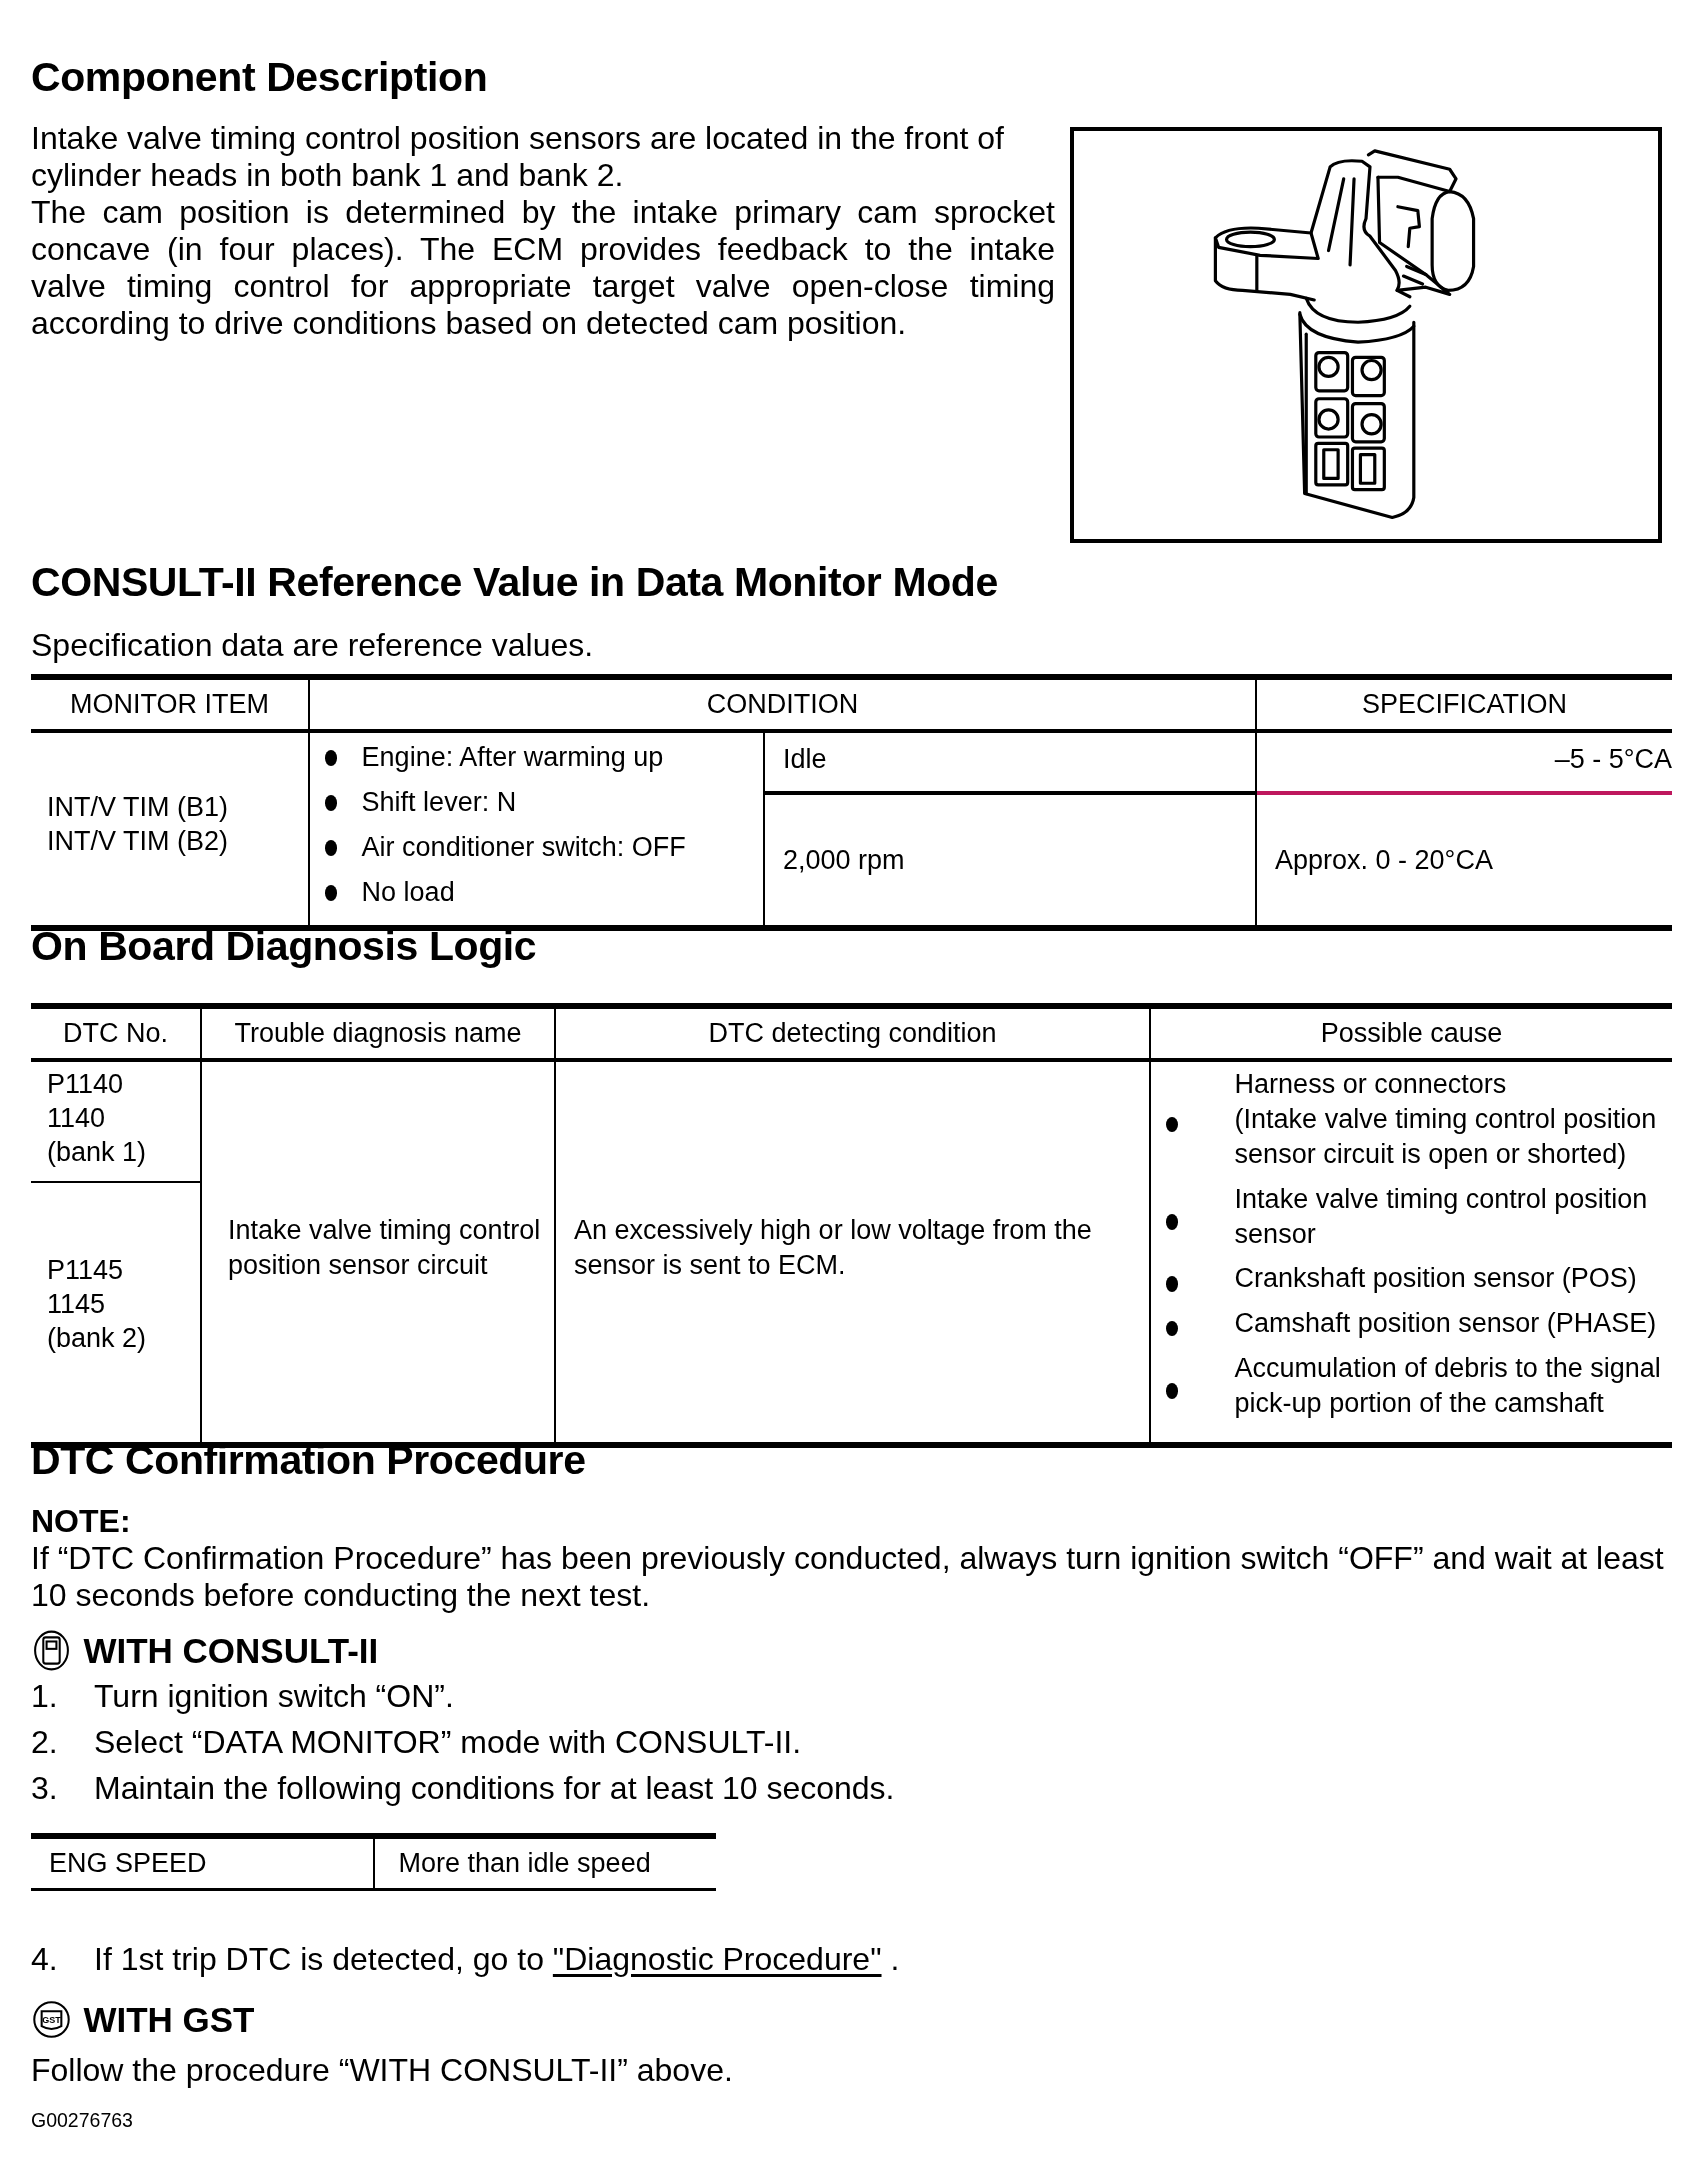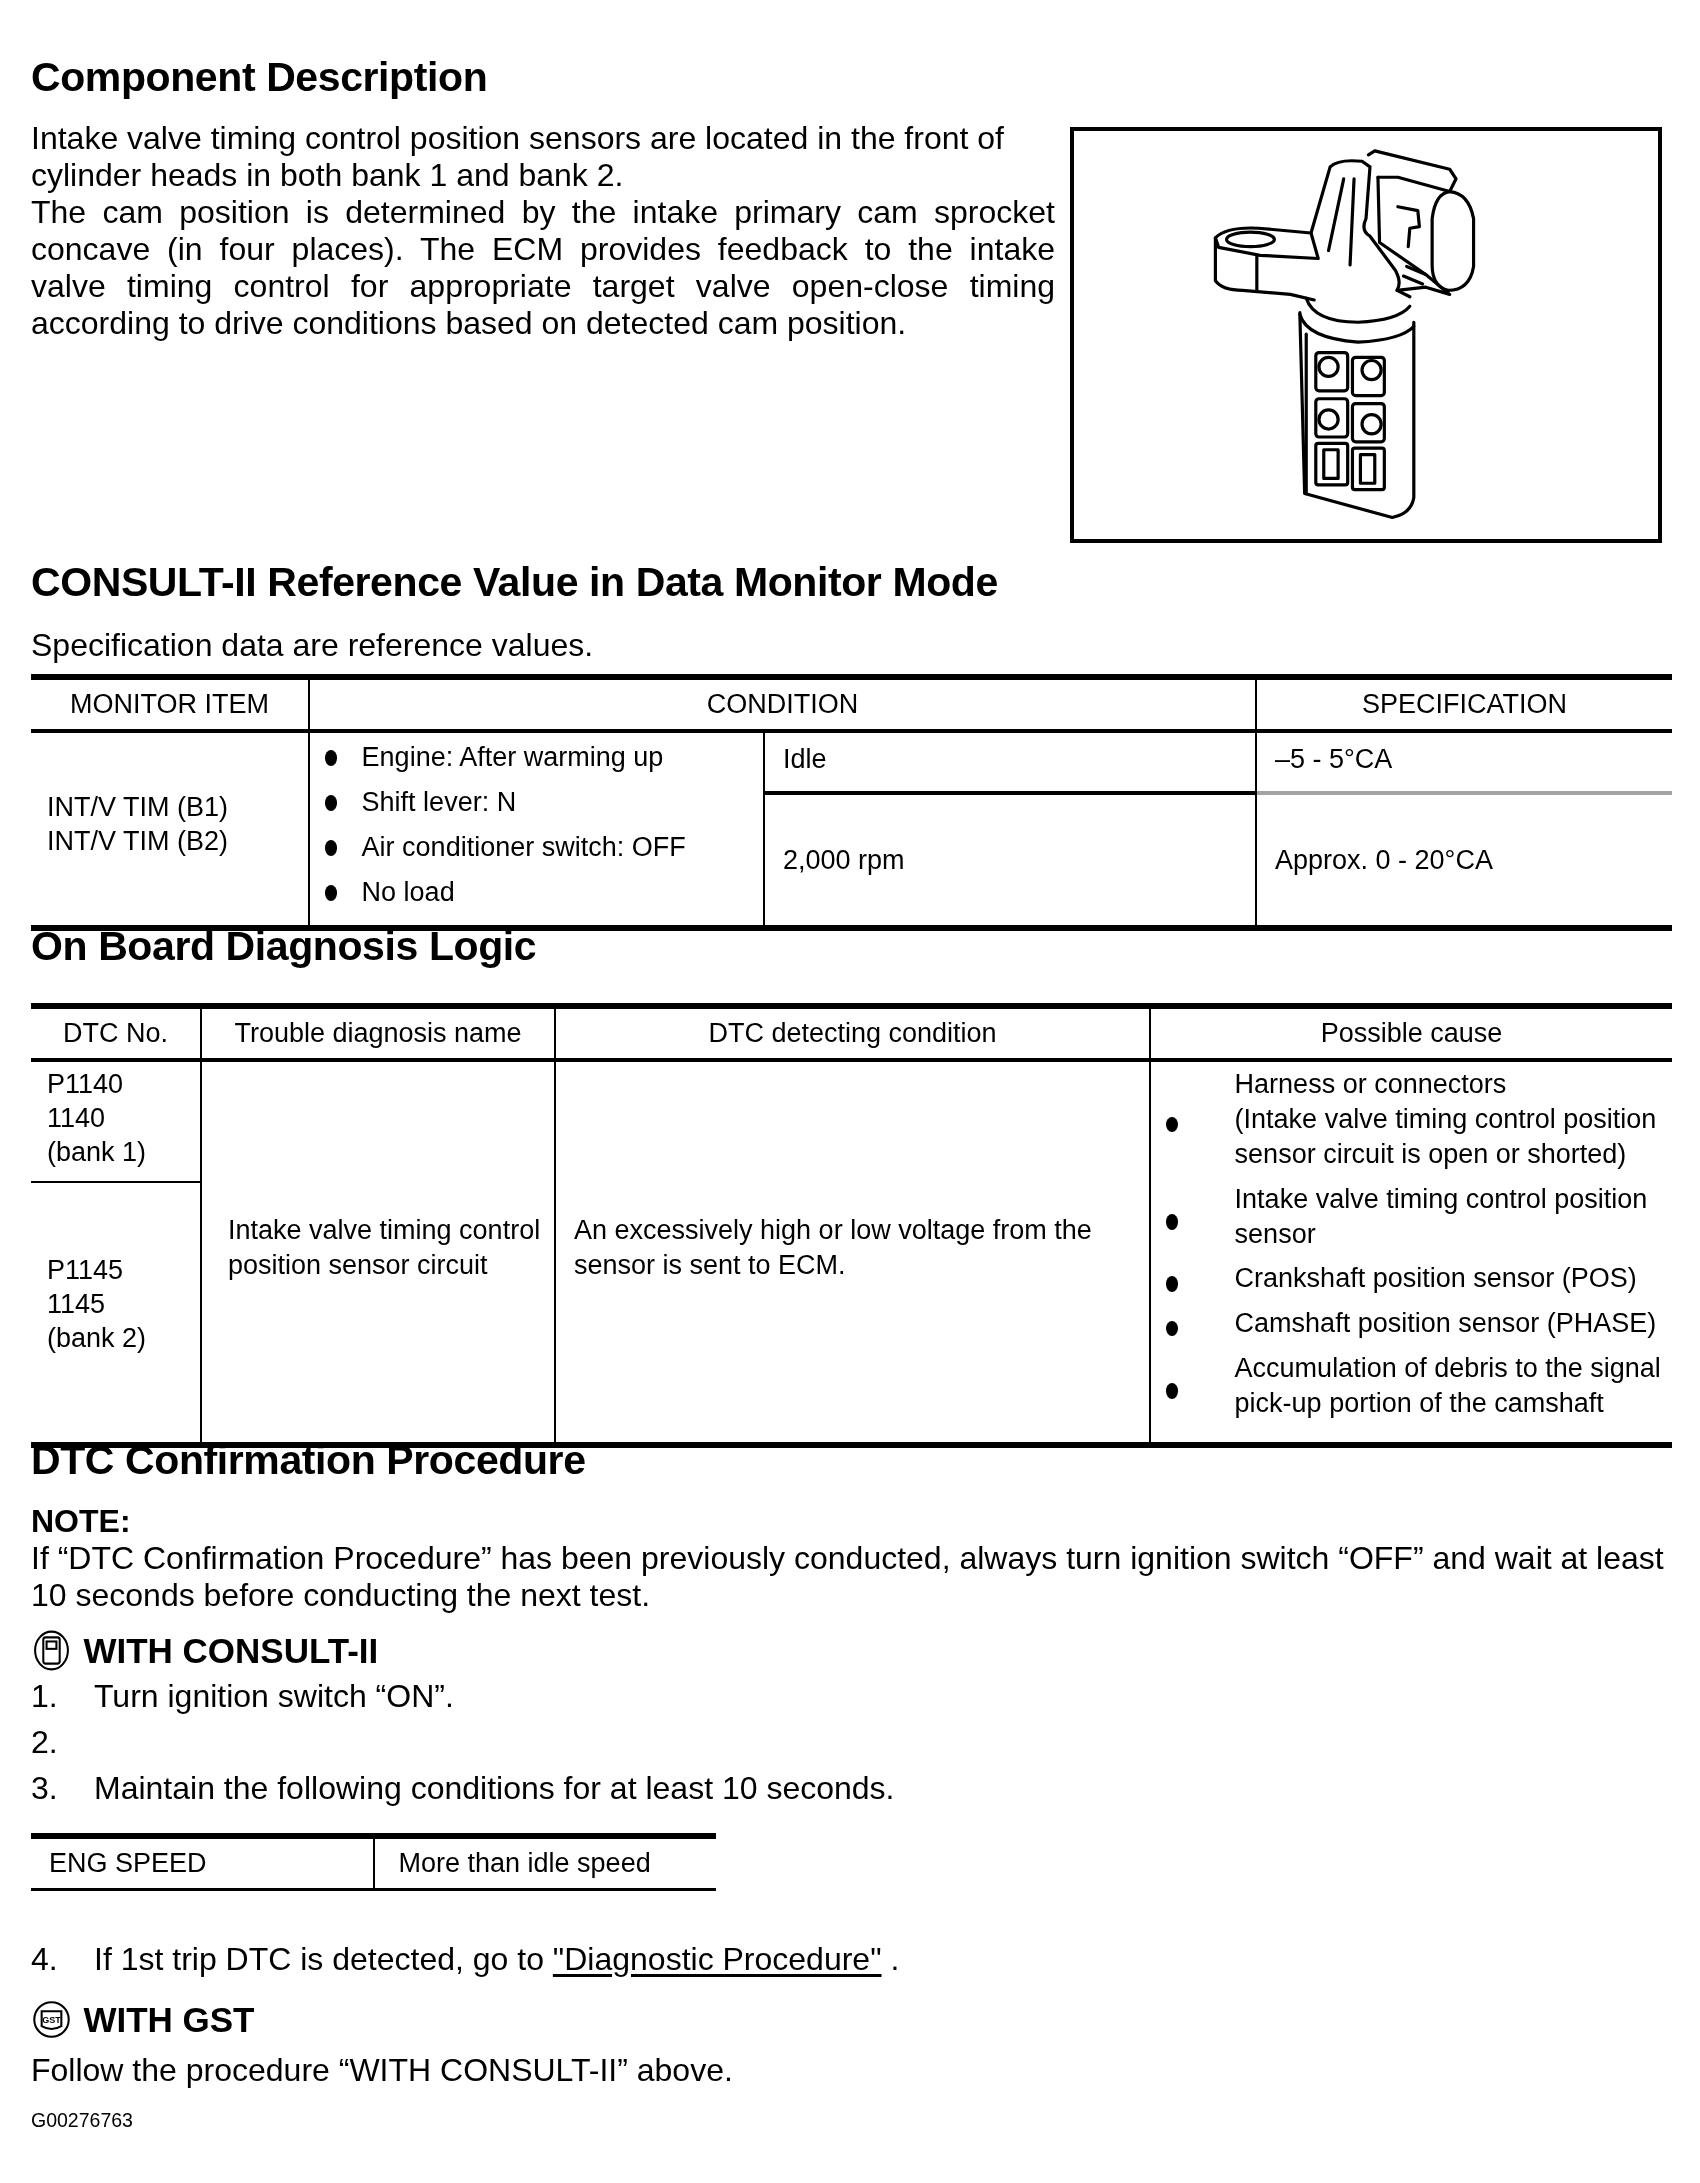--- a/index.html
+++ b/index.html
@@ -153,21 +153,21 @@
       <div class="bullet-line">
             <span class="dot"></span>
             <span>Air conditioner switch: OFF</span>
           </div>
       <div class="bullet-line">
             <span class="dot"></span>
             <span>No load</span>
           </div>
     </td>
     <td class="vl" style="height:47px; padding:11.4px 0 0 18px; border-bottom:4px solid #000;">Idle</td>
-    <td class="vl" style="padding:11.4px 0 0 18px; border-bottom:4px solid #a3a3a3;">–5 - 5°CA</td>
+    <td class="vl" style="padding:11.4px 0 0 18px; border-bottom:4px solid #be185d;text-align:right;">–5 - 5°CA</td>
   </tr>
   <tr>
     <td class="vl thick-bot" style="height:130px; vertical-align:middle; padding-left:18px;">2,000 rpm</td>
     <td class="vl thick-bot" style="vertical-align:middle; padding-left:18px;">Approx. 0 - 20°CA</td>
   </tr>
 </tbody>
   </table>
 
 <h2 id="obd-title" class="abs">On Board Diagnosis Logic</h2>
 
@@ -240,20 +240,21 @@
   <span>WITH CONSULT-II</span>
 </div>
 
 <div id="steps" class="abs">
   <div class="step">
       <span class="num">1.</span>
       <span>Turn ignition switch “ON”.</span>
     </div>
   <div class="step">
       <span class="num">2.</span>
+      <span>Select “DATA MONITOR” mode with CONSULT-II.</span>
     </div>
   <div class="step">
       <span class="num">3.</span>
       <span>Maintain the following conditions for at least 10 seconds.</span>
     </div>
 </div>
 
 <table id="cond-table">
   <colgroup>
       <col style="width:343px">

